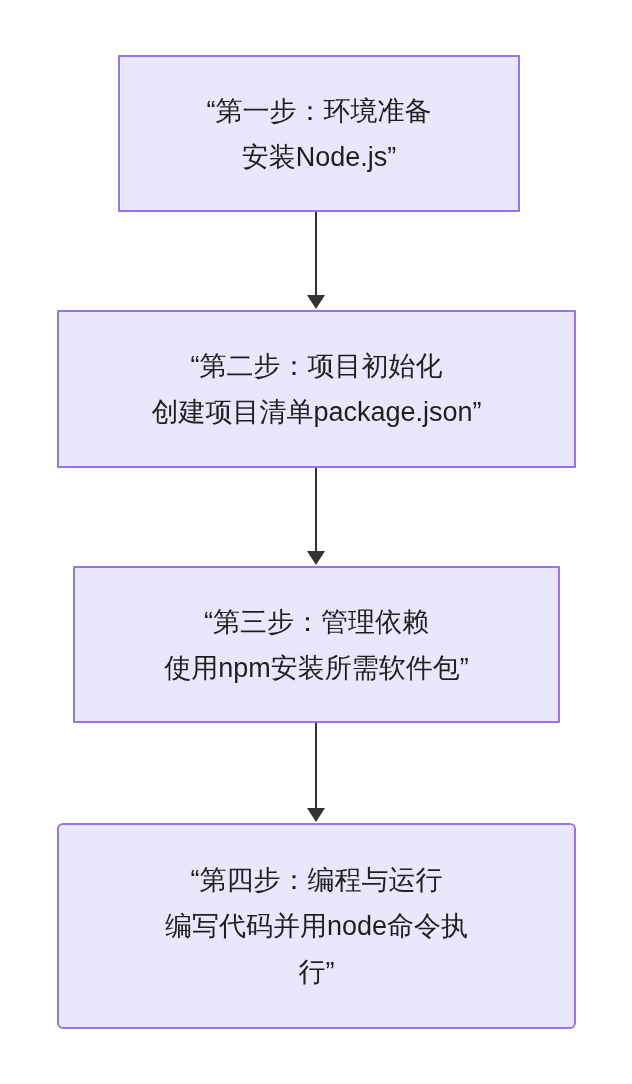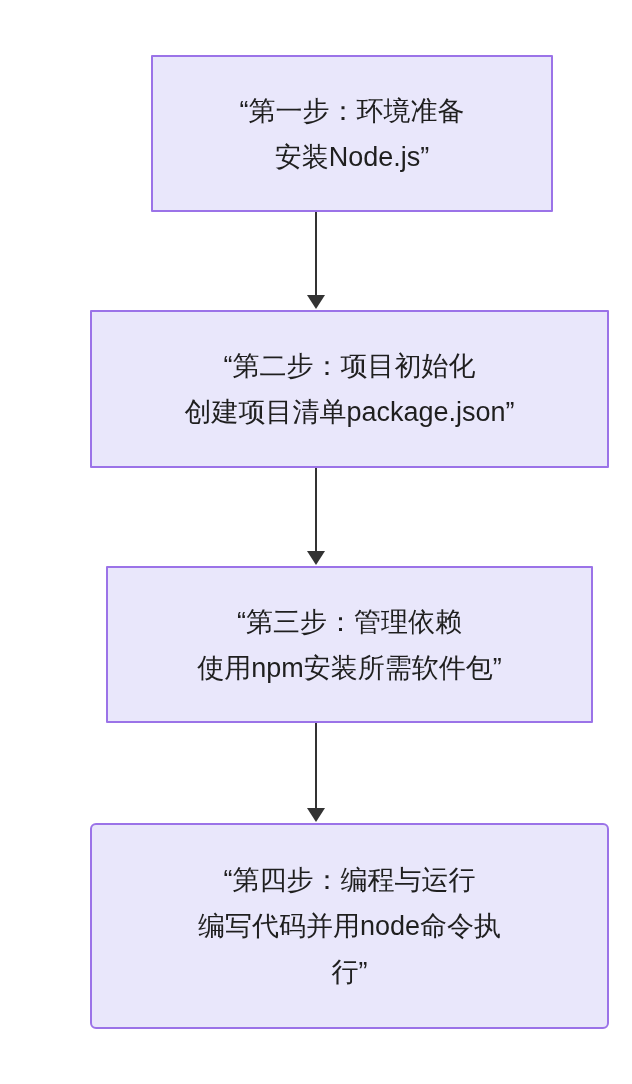--- a/index.html
+++ b/index.html
@@ -22,21 +22,20 @@
   .node {
     position: absolute;
     box-sizing: border-box;
     background: #E9E7FB;
     border: 2px solid #9B73E8;
     border-radius: 1px;
     display: flex;
     align-items: center;
     justify-content: center;
     text-align: center;
-    margin-left: 33px;
   }
   .node-label {
     display: block;
     width: 100%;
     padding: 0 6px;
     box-sizing: border-box;
     color: #1f1f1f;
     font-size: 27px;
     line-height: 46px;
     letter-spacing: 0px;

